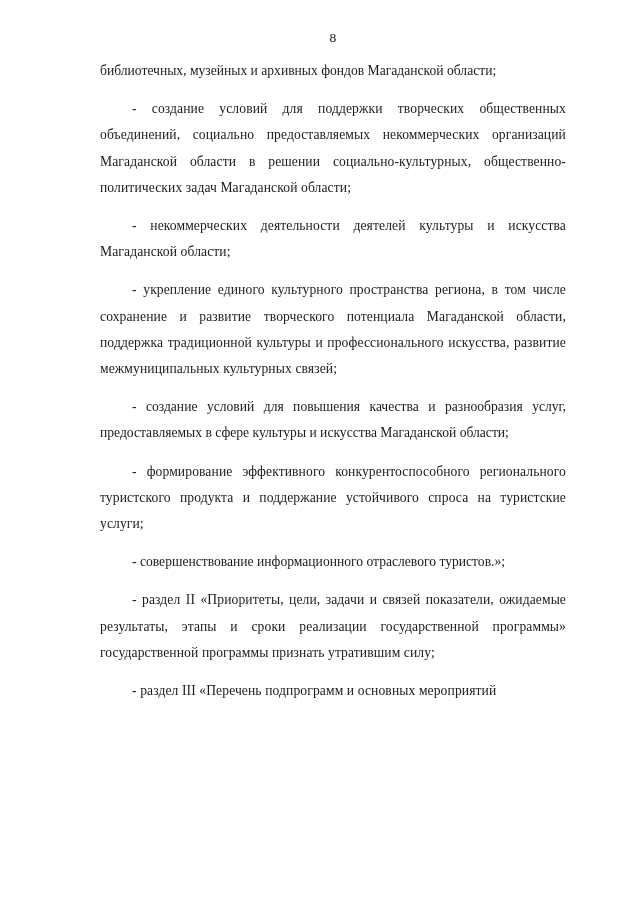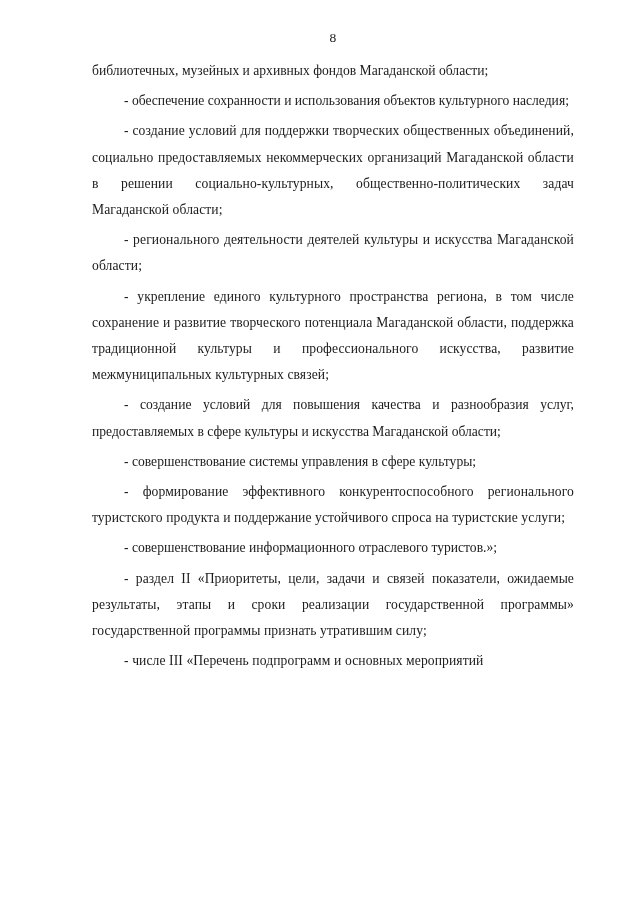--- a/index.html
+++ b/index.html
@@ -29,21 +29,21 @@
     letter-spacing: 0.2px;
     color: #1a1a1a;
   }
   .doc-body {
     font-size: 13.6px;
     line-height: 26.2px;
     text-align: justify;
     color: #1b1b1b;
   }
   .para {
-    margin: 4px;
+    margin: 12px;
     text-indent: 0;
     text-align: justify;
     text-justify: inter-word;
     hyphens: none;
   }
   .para.indent {
     text-indent: 32px;
   }
   .para.cont {
     text-indent: 0;
@@ -55,25 +55,23 @@
 </style>
 </head>
 <body>
 
 <div class="page">
 
   <div class="page-number">8</div>
 
   <div class="doc-body">
     <p class="para cont">библиотечных, музейных и архивных фондов Магаданской области;</p>
-    <p class="para indent">- обеспечение сохранности и использования объектов культурного наследия;</p>
     <p class="para indent spaced">- создание условий для поддержки творческих общественных объединений, социально предоставляемых некоммерческих организаций Магаданской области в решении социально-культурных, общественно-политических задач Магаданской области;</p>
-    <p class="para indent spaced">- регионального деятельности деятелей культуры и искусства Магаданской области;</p>
+    <p class="para indent spaced">- некоммерческих деятельности деятелей культуры и искусства Магаданской области;</p>
     <p class="para indent spaced">- укрепление единого культурного пространства региона, в том числе сохранение и развитие творческого потенциала Магаданской области, поддержка традиционной культуры и профессионального искусства, развитие межмуниципальных культурных связей;</p>
     <p class="para indent">- создание условий для повышения качества и разнообразия услуг, предоставляемых в сфере культуры и искусства Магаданской области;</p>
-    <p class="para indent">- совершенствование системы управления в сфере культуры;</p>
     <p class="para indent spaced">- формирование эффективного конкурентоспособного регионального туристского продукта и поддержание устойчивого спроса на туристские услуги;</p>
     <p class="para indent">- совершенствование информационного отраслевого туристов.»;</p>
     <p class="para indent spaced">- раздел II «Приоритеты, цели, задачи и связей показатели, ожидаемые результаты, этапы и сроки реализации государственной программы» государственной программы признать утратившим силу;</p>
-    <p class="para indent spaced">- числе III «Перечень подпрограмм и основных мероприятий</p>
+    <p class="para indent spaced">- раздел III «Перечень подпрограмм и основных мероприятий</p>
   </div>
 
 </div>
 
 </body></html>

